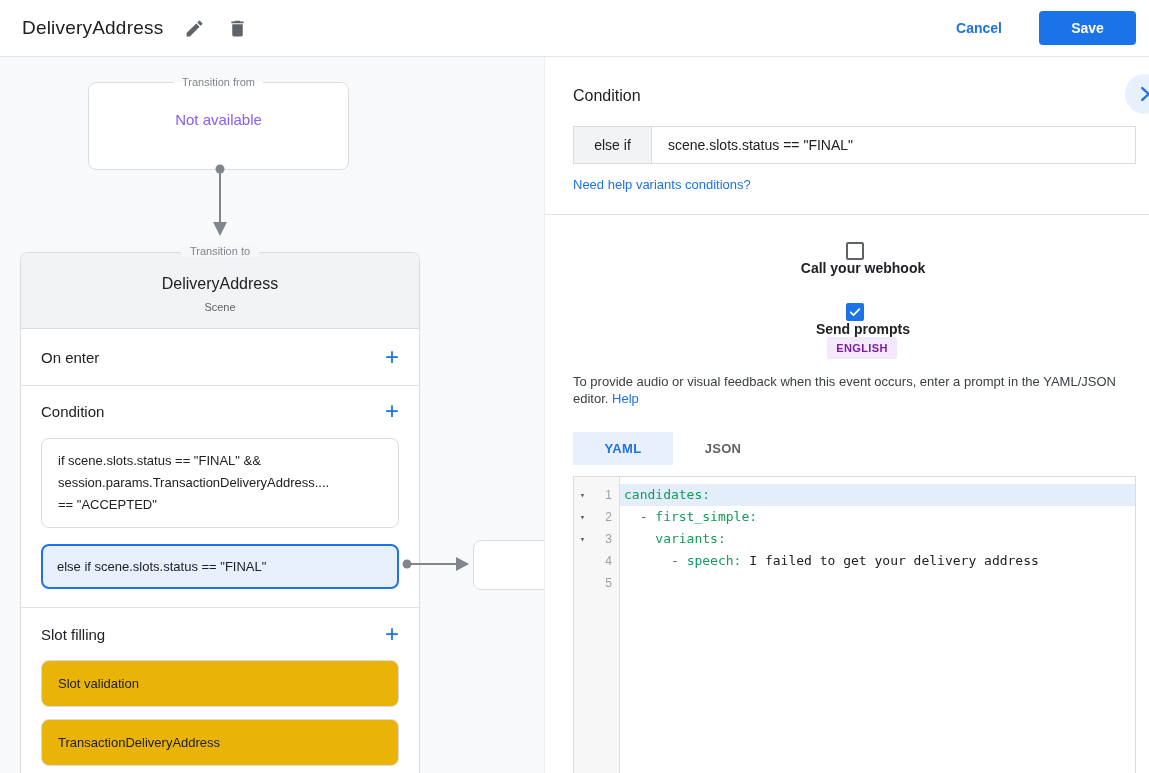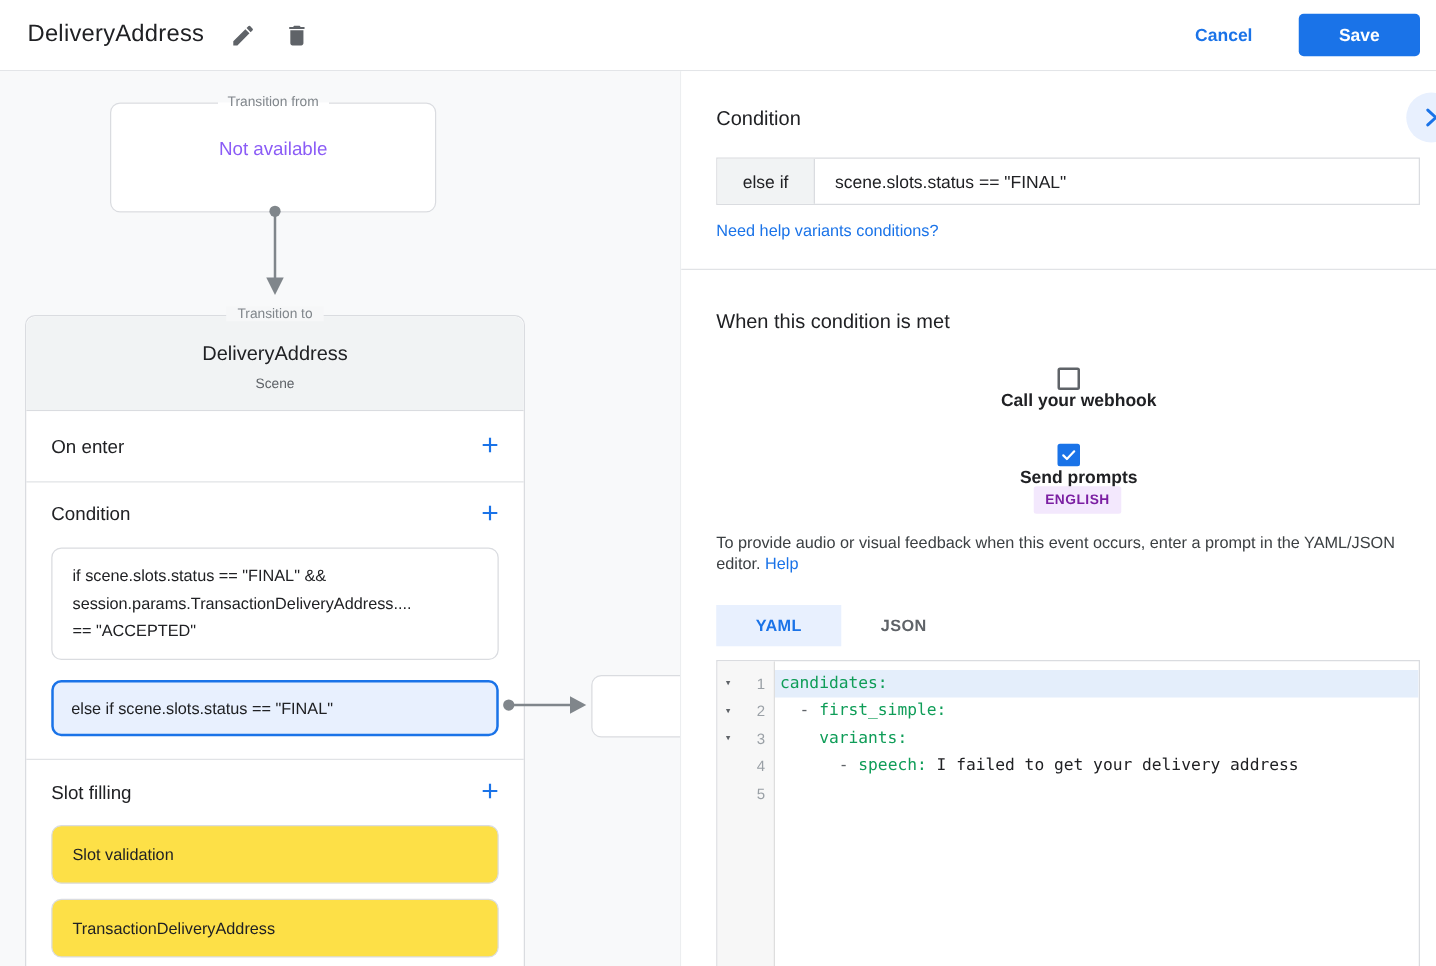--- a/index.html
+++ b/index.html
@@ -53,21 +53,21 @@
     cursor: pointer; background: none; border: none; font-family: inherit; }
   .cond-section { border-bottom: 1px solid #e1e3e6; padding-bottom: 18px; }
   .cond-section .section-row { height: 50px; }
   .cond-box { margin: 2px 20px 0; border: 1px solid #dadce0; border-radius: 8px;
     padding: 11px 16px; font-size: 13px; line-height: 22px; color: #202124; background: #fff; }
   .cond-box-selected { position: relative; margin: 16px 20px 0; background: #e8f0fe;
     border: 2px solid #1a73e8; border-radius: 8px; padding: 13px 14px; font-size: 13px;
     color: #202124; }
   .slot-section .section-row { height: 52px; }
   .slot-box { margin: 0 20px 12px; border: 1px solid #dadce0; border-radius: 8px;
-    padding: 15px 16px; font-size: 13px; color: #202124; background: #fde047; cursor: pointer; }
+    padding: 15px 16px; font-size: 13px; color: #202124; background: #eab308; cursor: pointer; }
   .target-box { position: absolute; left: 473px; top: 483px; width: 92px; height: 50px;
     background: #fff; border: 1px solid #dadce0; border-radius: 8px; }
 
   
   .panel-title { margin-top: 30px; font-size: 16px; color: #202124; font-weight: 400; }
   .expand-btn { position: absolute; top: 17px; right: -16px; width: 40px; height: 40px;
     border-radius: 50%; background: #e8f0fe; border: none; display: flex; cursor: pointer;
     align-items: center; justify-content: center; }
   .cond-input { margin-top: 21px; height: 38px; border: 1px solid #dadce0;
     display: flex; align-items: stretch; background: #fff; }
@@ -205,21 +205,20 @@
 
     <div class="cond-input">
       <div class="cond-prefix">else if</div>
       <div class="cond-value">scene.slots.status == "FINAL"</div>
     </div>
 
     <a class="help-link">Need help variants conditions?</a>
 
     <hr class="divider">
 
-    <h2 class="when-title">When this condition is met</h2>
 
     <div class="check-row">
       <span class="checkbox"></span>
       <span class="check-label">Call your webhook</span>
     </div>
 
     <div class="check-row">
       <span class="checkbox checked">
         <svg width="14" height="14" viewBox="0 0 24 24">
             <polyline points="4.5,12.5 9.5,17.5 19.5,7" fill="none" stroke="#ffffff" stroke-width="3" stroke-linecap="round" stroke-linejoin="round"></polyline>

